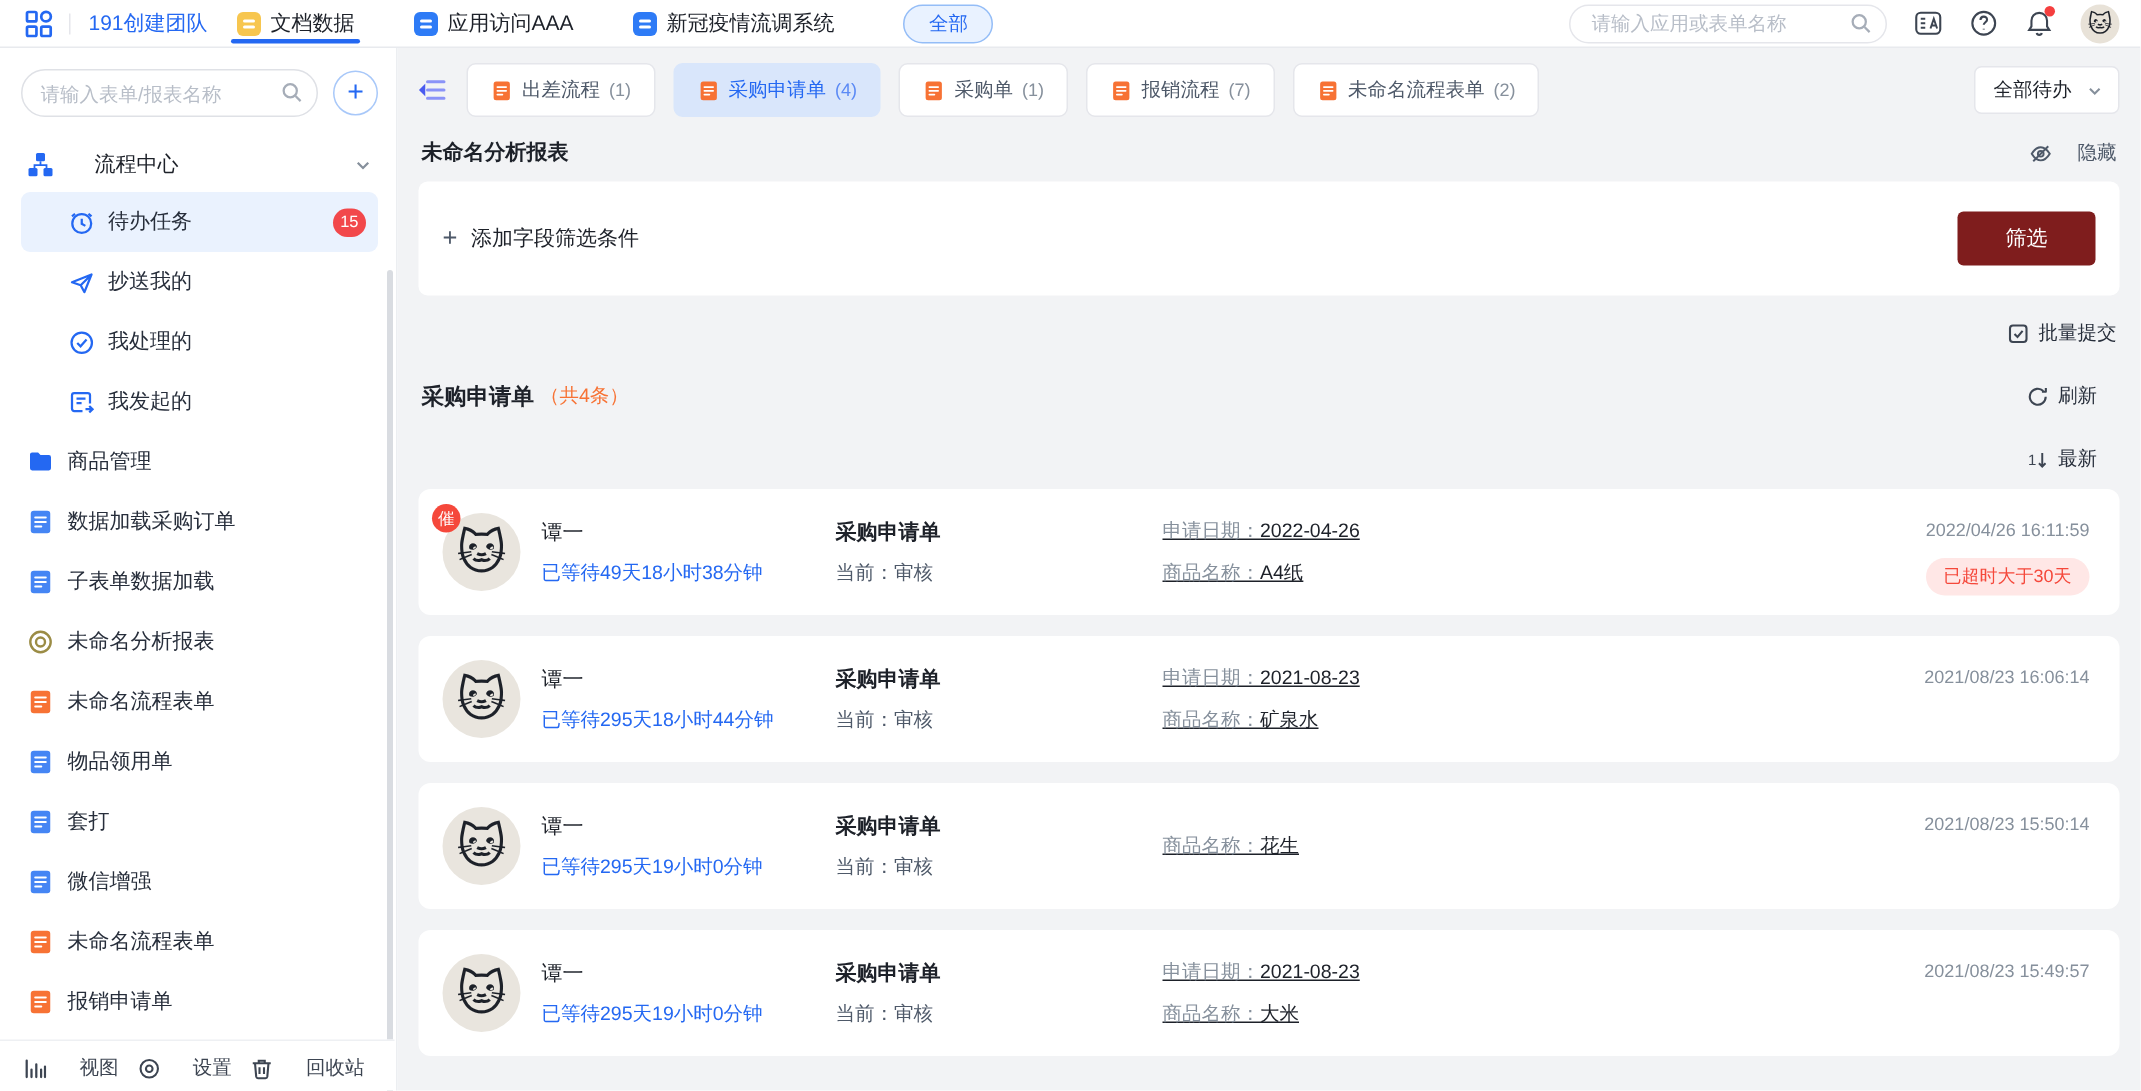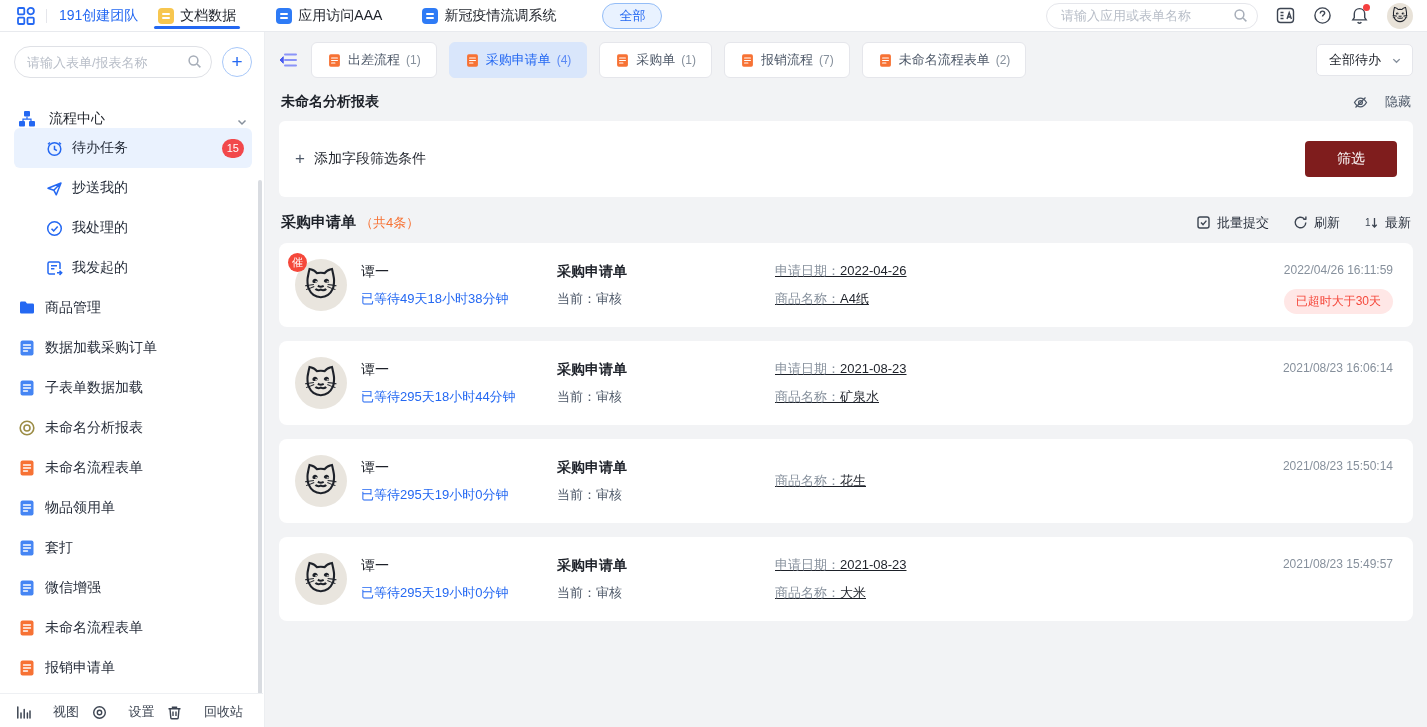--- a/index.html
+++ b/index.html
@@ -36,21 +36,21 @@
   .sidebar { position:absolute; top:32px; left:0; bottom:0; width:265px; background:#fff;
     border-right:1px solid #eceef1; padding:14px 12px 0 14px; }
   .side-search-row { display:flex; align-items:center; gap:10px; margin-bottom:14px; }
   .side-search { position:relative; flex:1; }
   .side-search input { width:100%; height:32px; border:1px solid #dfe1e6; border-radius:16px;
     padding:0 30px 0 12px; font-size:13px; outline:none; color:#1d2129; }
   .side-search input::placeholder { color:#b8bec8; }
   .side-search .mag { position:absolute; right:10px; top:8px; }
   .add-btn { width:30px; height:30px; border-radius:50%; border:1px solid #a8c8f9; background:#fff;
     color:#2468f2; font-size:19px; line-height:26px; text-align:center; cursor:pointer; flex:0 0 30px; }
-  .side-group { display:flex; align-items:flex-end; gap:13px; height:36px; font-size:14px;
+  .side-group { display:flex; align-items:center; gap:27px; height:36px; font-size:14px;
     padding:0 4px 0 4px; cursor:pointer; }
   .side-group .chev { margin-left:auto; }
   .side-item { display:flex; align-items:center; gap:9px; height:40px; border-radius:6px;
     font-size:14px; color:#272e3b; padding:0 8px 0 4px; cursor:pointer; }
   .side-item.sub { padding-left:32px; }
   .side-item.active { background:#eaf2fe; }
   .count-badge { margin-left:auto; min-width:19px; height:19px; border-radius:10px; background:#f2484b;
     color:#fff; font-size:11px; display:flex; align-items:center; justify-content:center; padding:0 5px; }
   .side-scrollbar { position:absolute; right:2px; top:148px; width:4px; height:552px;
     background:#d9dce1; border-radius:2px; }
@@ -80,21 +80,21 @@
   .filter-card { background:#fff; border-radius:6px; padding:20px 16px; display:flex;
     align-items:center; }
   .add-field { display:flex; align-items:center; gap:9px; font-size:14px; color:#1d2129; cursor:pointer; }
   .add-field .plus { font-size:17px; color:#4e5969; }
   .filter-btn { margin-left:auto; width:92px; height:36px; background:#7f1d1d; color:#fff;
     border:none; border-radius:4px; font-size:14px; cursor:pointer; }
 
   .list-head { display:flex; align-items:center; margin:16px 2px 11px 2px; }
   .list-title { font-size:15px; font-weight:bold; color:#1d2129; }
   .list-count { color:#f77234; font-size:13px; margin-left:4px; }
-  .list-actions { margin-left:auto; display:flex; align-items:center; gap:24px; }
+  .list-actions { margin-left:auto; display:flex; align-items:center; gap:24px;flex-direction:column; }
   .action { display:flex; align-items:center; gap:6px; font-size:13px; color:#272e3b; cursor:pointer; }
 
   .row-card { background:#fff; border-radius:8px; height:84px; margin-bottom:14px; display:flex;
     align-items:center; padding:0 20px 0 16px; cursor:pointer; }
   .avatar-wrap { position:relative; width:52px; height:52px; margin-right:14px; flex:0 0 52px; }
   .avatar-circle { width:52px; height:52px; border-radius:50%; background:#e9e5de; overflow:hidden;
     display:flex; align-items:center; justify-content:center; font-size:32px; }
   .urge { position:absolute; top:-6px; left:-7px; width:19px; height:19px; border-radius:50%;
     background:#f5483b; color:#fff; font-size:11px; display:flex; align-items:center;
     justify-content:center; z-index:2; }

